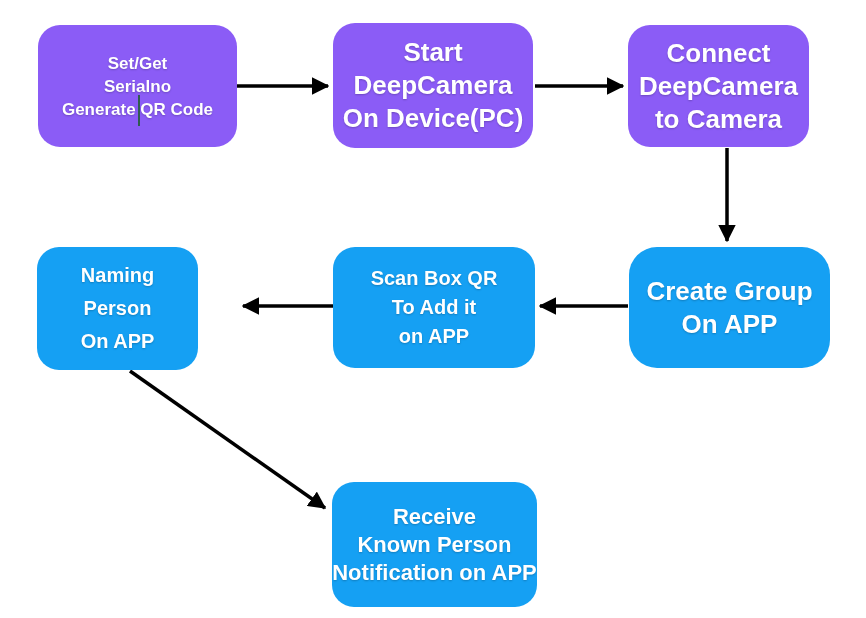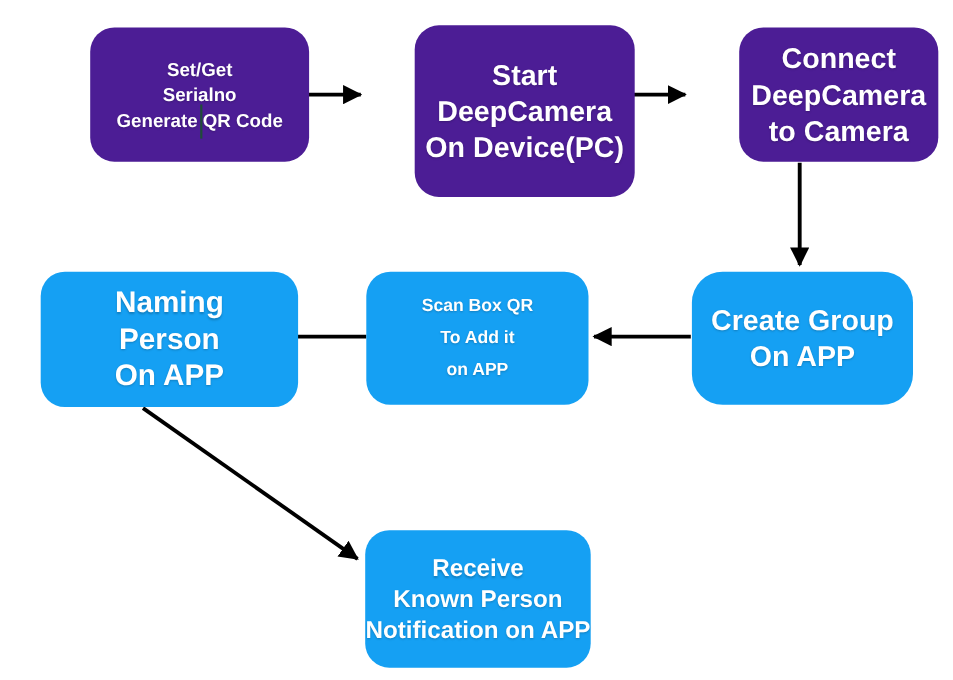--- a/index.html
+++ b/index.html
@@ -32,33 +32,33 @@
     position: absolute;
     display: flex;
     align-items: center;
     justify-content: center;
     border-radius: 22px;
     color: #ffffff;
     text-align: center;
     font-weight: 600;
     text-shadow: 0 1px 2px rgba(0,0,0,0.22);
   }
-  .node-green { background: #4c1d95; margin-left: 44px; }
+  .node-green { background: #8b5cf6; }
   .node-blue  { background: #15A0F3; }
   .node-text {
     white-space: pre-line;
     display: block;
     width: 100%;
   }
   
   #node-set-get-serialno   { left: 38px;  top: 25px;  width: 199px; height: 122px; font-size: 17px; line-height: 23px; }
-  #node-start-deepcamera   { left: 333px; top: 23px;  width: 200px; height: 156px; font-size: 26px; line-height: 33px; }
+  #node-start-deepcamera   { left: 333px; top: 23px;  width: 200px; height: 125px; font-size: 26px; line-height: 33px; }
   #node-connect-deepcamera { left: 628px; top: 25px;  width: 181px; height: 122px; font-size: 26px; line-height: 33px; }
-  #node-naming-person      { left: 37px;  top: 247px; width: 234px; height: 123px; font-size: 27px; line-height: 33px; }
-  #node-scan-box-qr        { left: 333px; top: 247px; width: 202px; height: 121px; font-size: 16px; line-height: 29px; }
+  #node-naming-person      { left: 37px;  top: 247px; width: 161px; height: 123px; font-size: 20px; line-height: 33px; }
+  #node-scan-box-qr        { left: 333px; top: 247px; width: 202px; height: 121px; font-size: 20px; line-height: 29px; }
   #node-create-group       { left: 629px; top: 247px; width: 201px; height: 121px; font-size: 26px; line-height: 33px; border-radius: 28px; }
   #node-receive-notification { left: 332px; top: 482px; width: 205px; height: 125px; font-size: 22px; line-height: 28px; }
   
   .text-cursor {
     position: absolute;
     left: 100px;
     top: 70px;
     width: 2px;
     height: 31px;
     background: rgba(18, 92, 25, 0.75);

